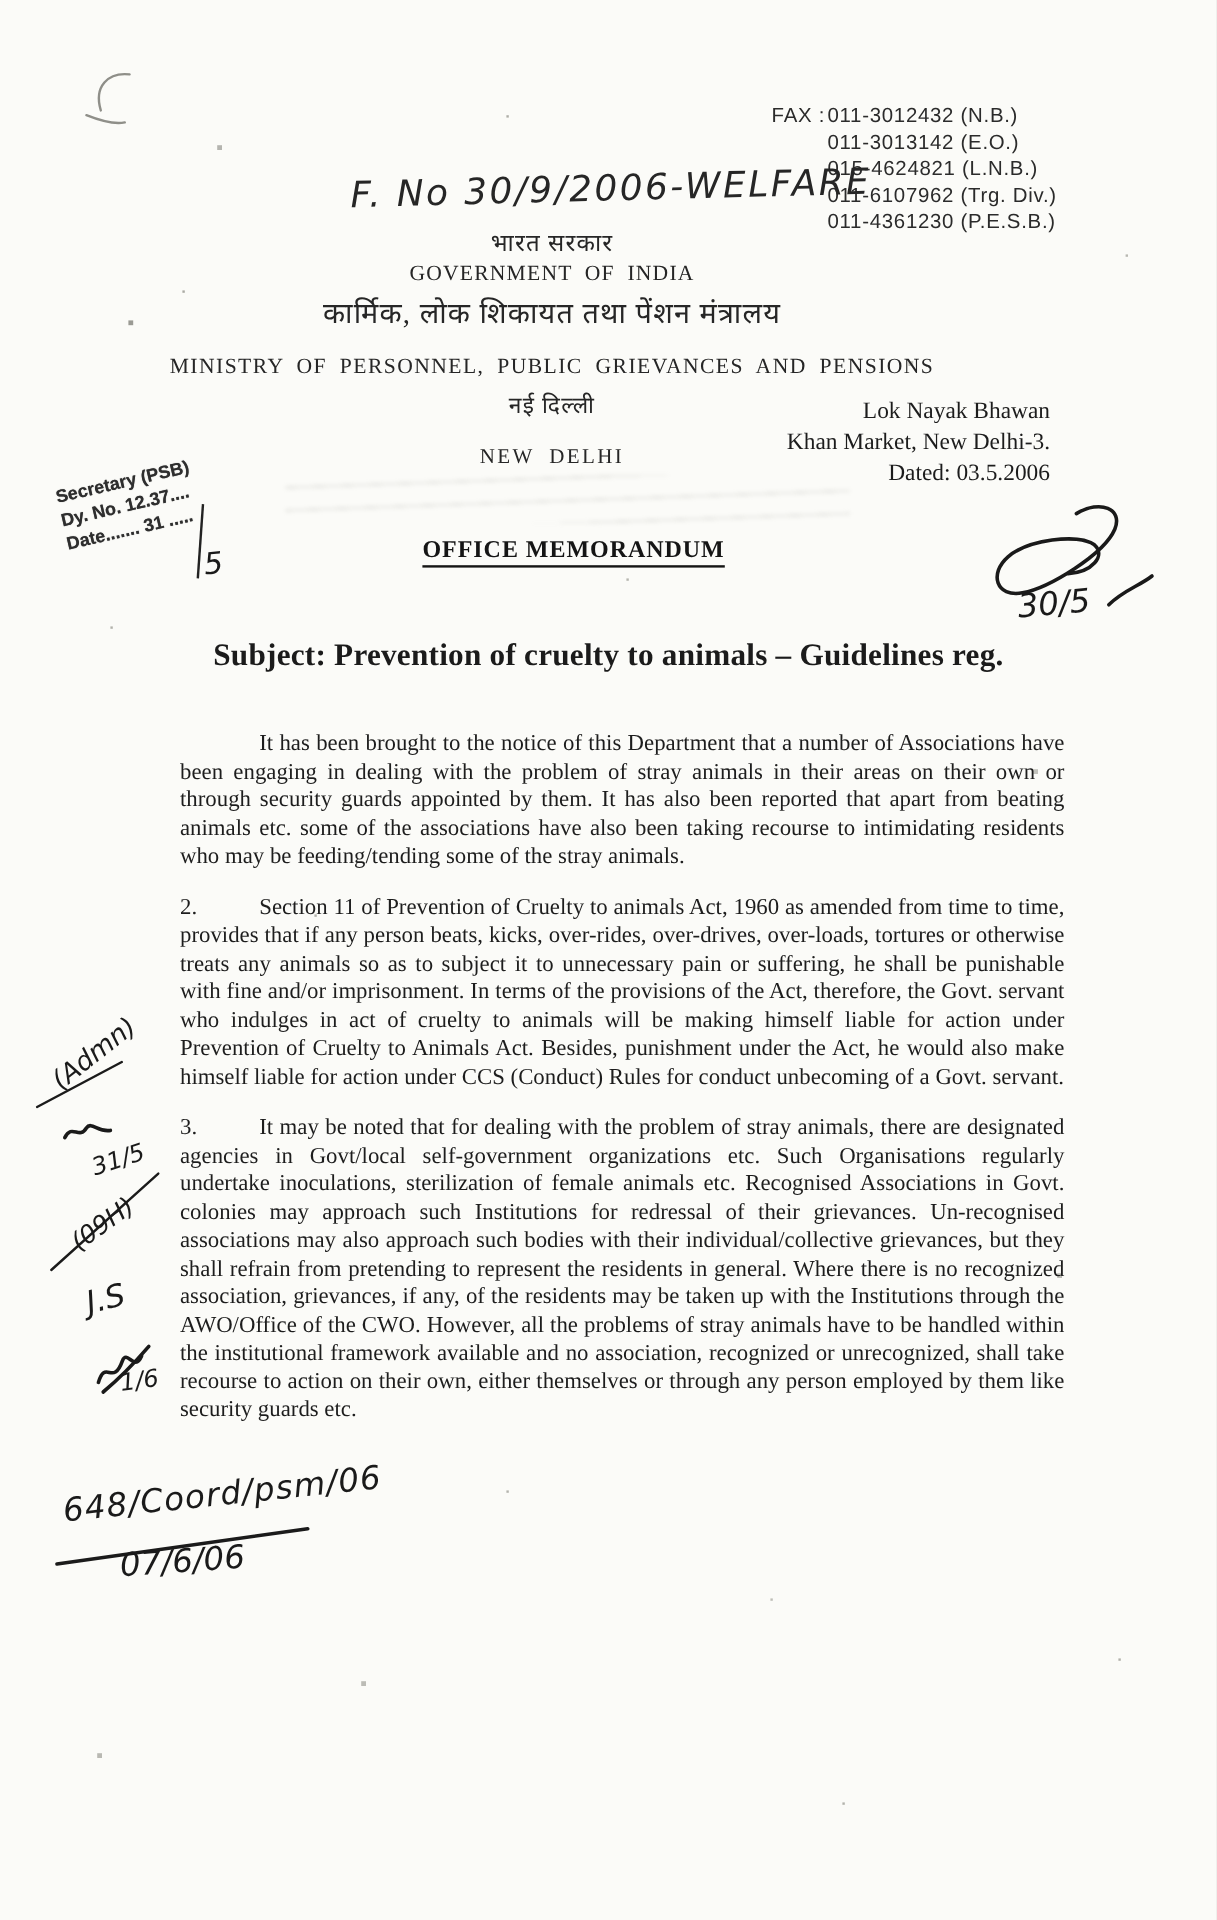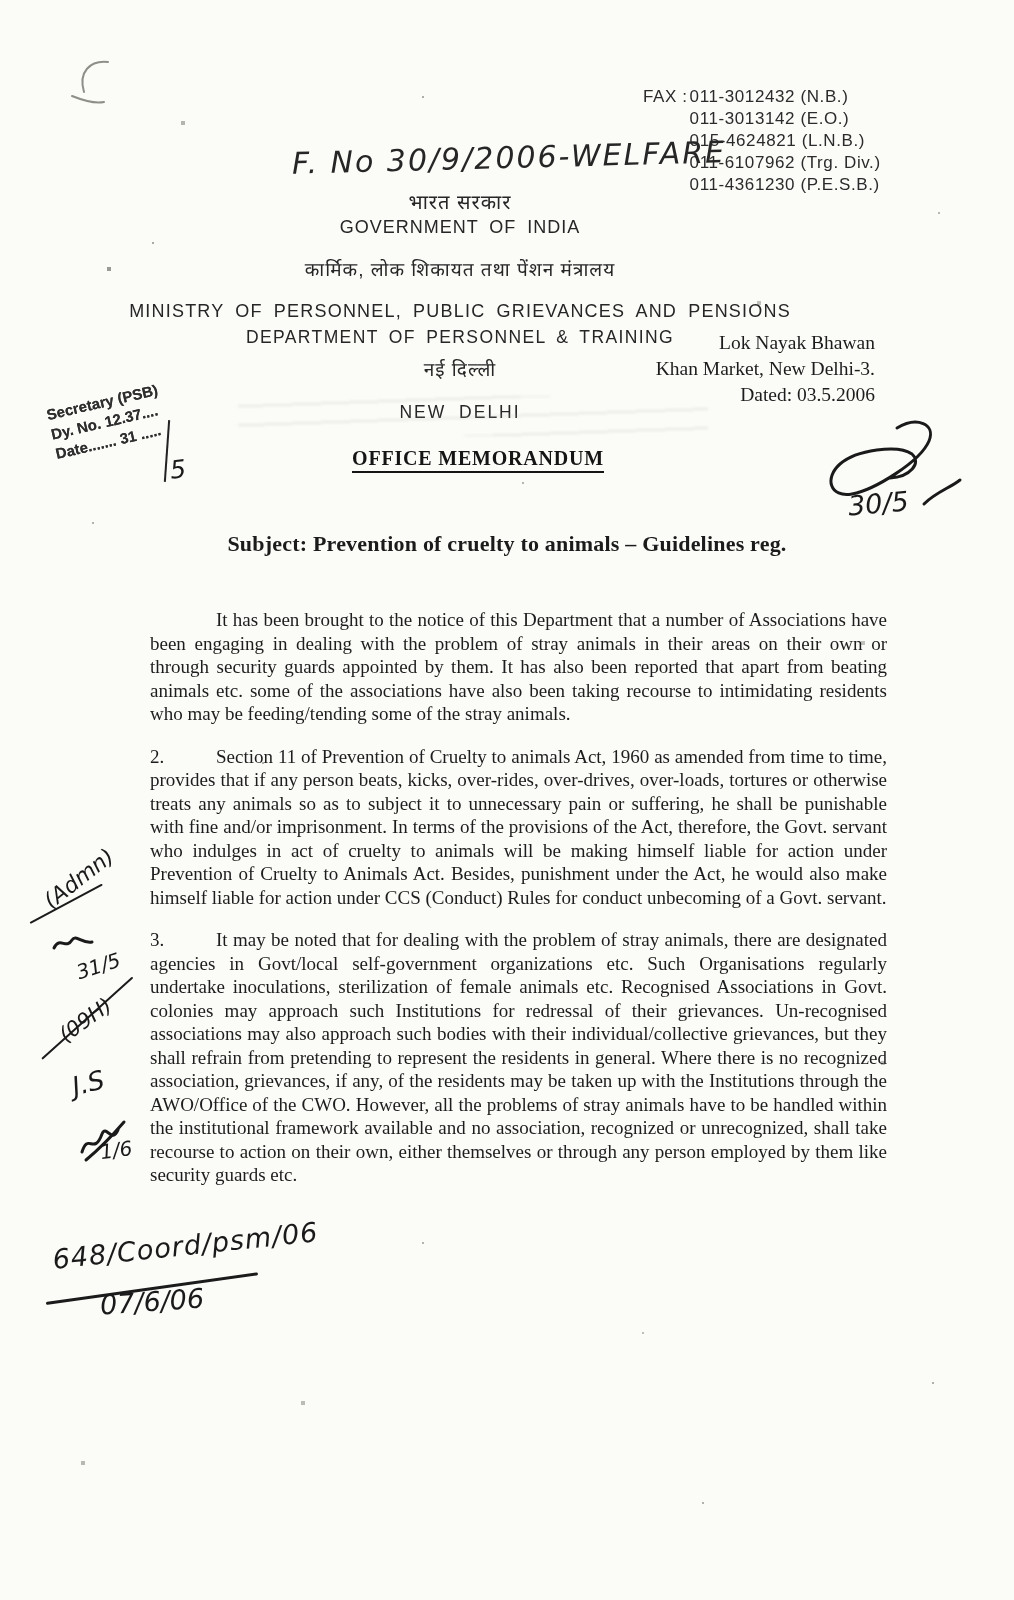--- a/index.html
+++ b/index.html
@@ -19,25 +19,25 @@
   .fax-lines div { white-space:nowrap; }
   .fileno {
     position:absolute; left:292px; top:140px;
     font-family:"DejaVu Sans", sans-serif; font-style:italic;
     font-size:30px; letter-spacing:2px; color:#262626;
     transform:rotate(-1.5deg); white-space:nowrap;
   }
   .letterhead {
     position:absolute; left:55px; top:188px; width:810px;
     text-align:center; color:#262626;
-    font-family:Liberation Sans, sans-serif;
+    font-family:Liberation Serif, serif;
   }
   .lh-hi1 { font-size:20px; letter-spacing:1px; }
   .lh-en1 { font-size:18px; letter-spacing:1px; word-spacing:5px; margin-top:2px; }
-  .lh-hi2 { font-size:19px; letter-spacing:1px; margin-top:18px; }
+  .lh-hi2 { font-size:24px; letter-spacing:1px; margin-top:5px; }
   .lh-en2 { font-size:18px; letter-spacing:1.2px; word-spacing:5px; margin-top:19px; }
   .lh-hi3 { font-size:21px; letter-spacing:1px; margin-top:6px; }
   .lh-en3 { font-size:17.5px; letter-spacing:1.4px; word-spacing:4px; margin-top:5px; }
   .lh-hi4 { font-size:19px; letter-spacing:1px; margin-top:8px; }
   .lh-en4 { font-size:17.5px; letter-spacing:2px; word-spacing:6px; margin-top:20px; }
   .addr {
     position:absolute; right:139px; top:330px; text-align:right;
     font-size:19.5px; line-height:26px; color:#1c1c1c;
   }
   .stamp {
@@ -56,21 +56,21 @@
     background:#222; transform:rotate(4deg); }
   .memo-title {
     position:absolute; left:0; top:447px; width:956px; text-align:center;
   }
   .memo-title span {
     display:inline-block; font-weight:bold; font-size:20px; letter-spacing:.8px;
     border-bottom:2.5px solid #151515; padding-bottom:1px; color:#151515;
   }
   .subject {
     position:absolute; left:0; top:531px; width:1014px; text-align:center;
-    font-weight:bold; font-size:22px; color:#1b1b1b; letter-spacing:.2px;
+    font-weight:bold; font-size:26px; color:#1b1b1b; letter-spacing:.2px;
   }
   .bodytext {
     position:absolute; left:150px; top:596px; width:737px;
     font-size:19px; line-height:23.5px; text-align:justify; color:#1d1d1d;
   }
   .para { position:relative; text-indent:66px; margin:12px 0 19px 0; }
   .para .num { position:absolute; left:0; top:0; text-indent:0; }
   
   .hand {
     position:absolute; font-family:"DejaVu Sans", sans-serif; font-style:italic;
@@ -114,21 +114,20 @@
     </div>
   </div>
 
   <div class="fileno">F. No 30/9/2006-WELFARE</div>
 
   <div class="letterhead">
     <div class="lh-hi1">भारत सरकार</div>
     <div class="lh-en1">GOVERNMENT OF INDIA</div>
     <div class="lh-hi2">कार्मिक, लोक शिकायत तथा पेंशन मंत्रालय</div>
     <div class="lh-en2">MINISTRY OF PERSONNEL, PUBLIC GRIEVANCES AND PENSIONS</div>
-    <div class="lh-en3">DEPARTMENT OF PERSONNEL &amp; TRAINING</div>
     <div class="lh-hi4">नई दिल्ली</div>
     <div class="lh-en4">NEW DELHI</div>
   </div>
 
   <div class="addr">
     <div>Lok Nayak Bhawan</div>
     <div>Khan Market, New Delhi-3.</div>
     <div>Dated: 03.5.2006</div>
   </div>
 

